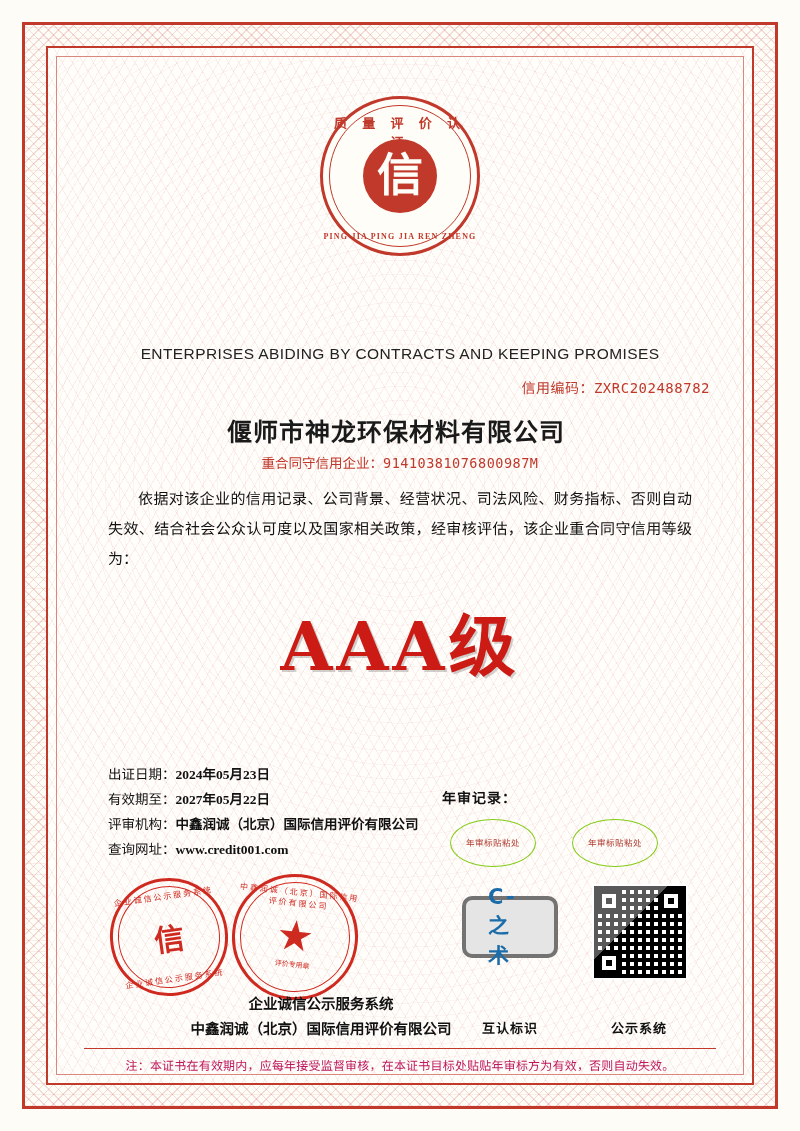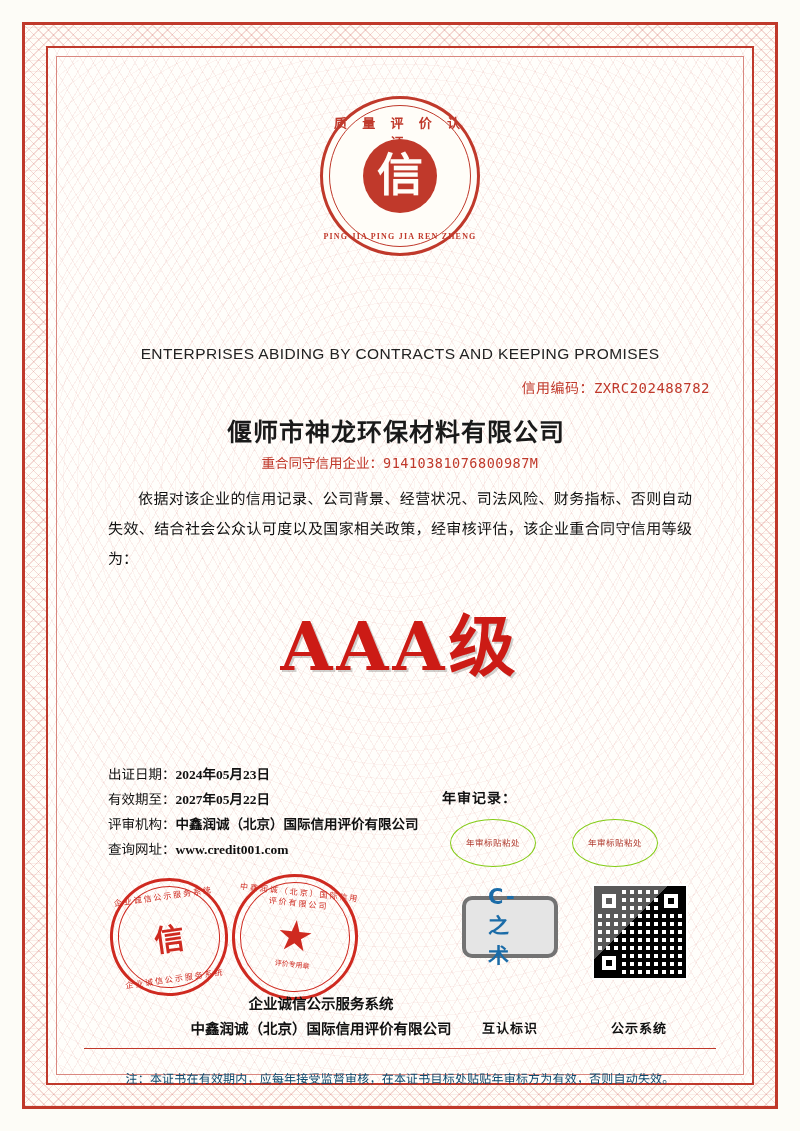--- a/index.html
+++ b/index.html
@@ -449,25 +449,25 @@
     color: #111;
     letter-spacing: 1px;
   }
 
   
   .footnote {
     position: absolute;
     left: 14px; right: 14px;
     top: 986px;
     border-top: 1.5px solid #c0392b;
-    padding-top: 20px;
+    padding-top: 7px;
     text-align: center;
     font-family: "DejaVu Sans", sans-serif;
     font-size: 12px;
-    color: #0c4a6e;
+    color: #be185d;
     letter-spacing: 0.2px;
   }
 </style>
 </head>
 <body>
 
 <div class="cert">
   <div class="guilloche"></div>
   <div class="guilloche-inner"></div>
   <div class="inner-hairline"></div>

